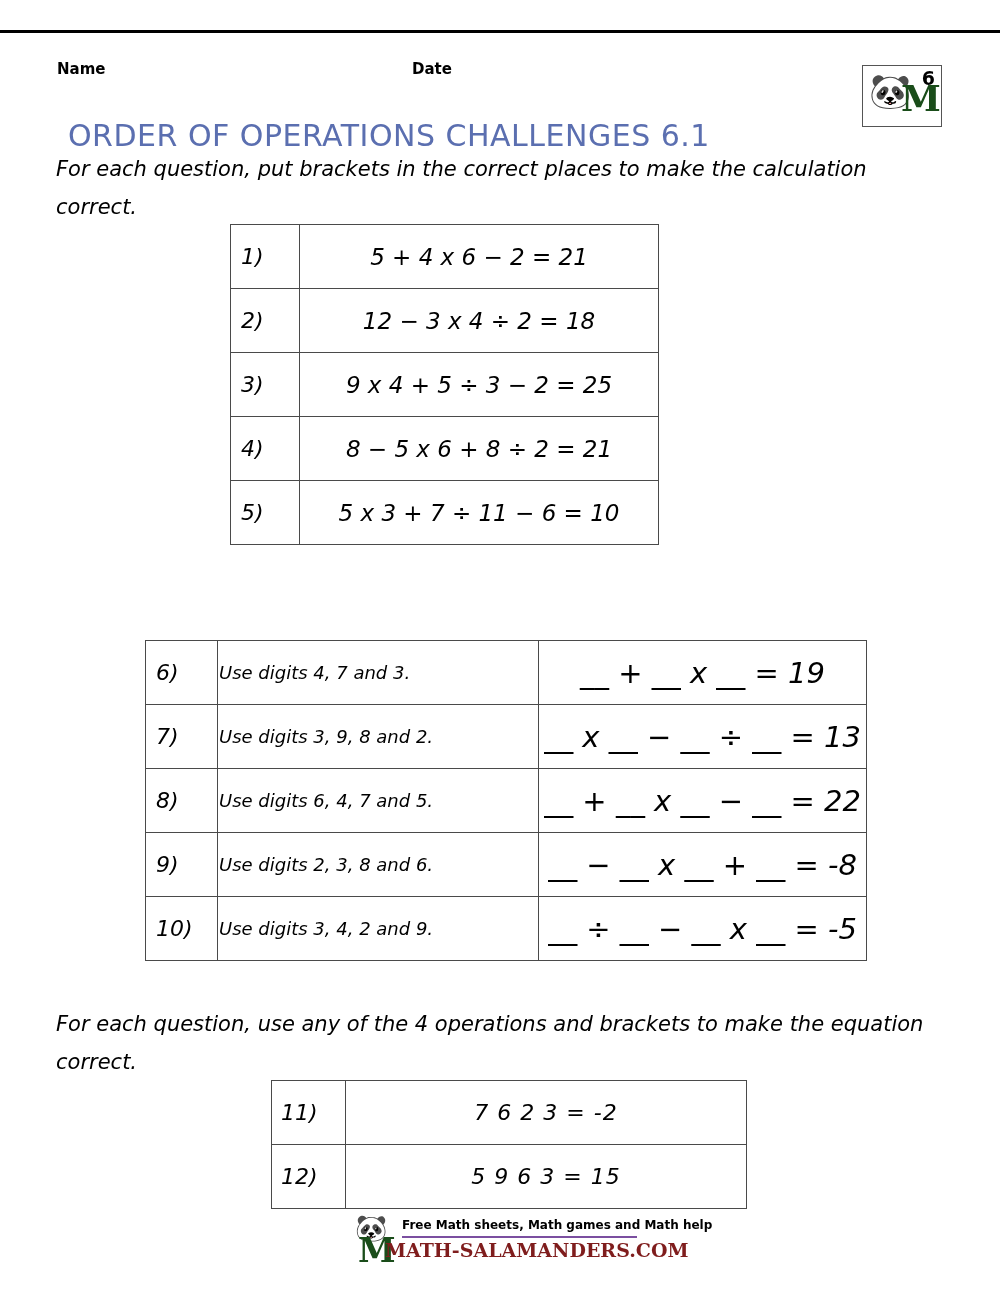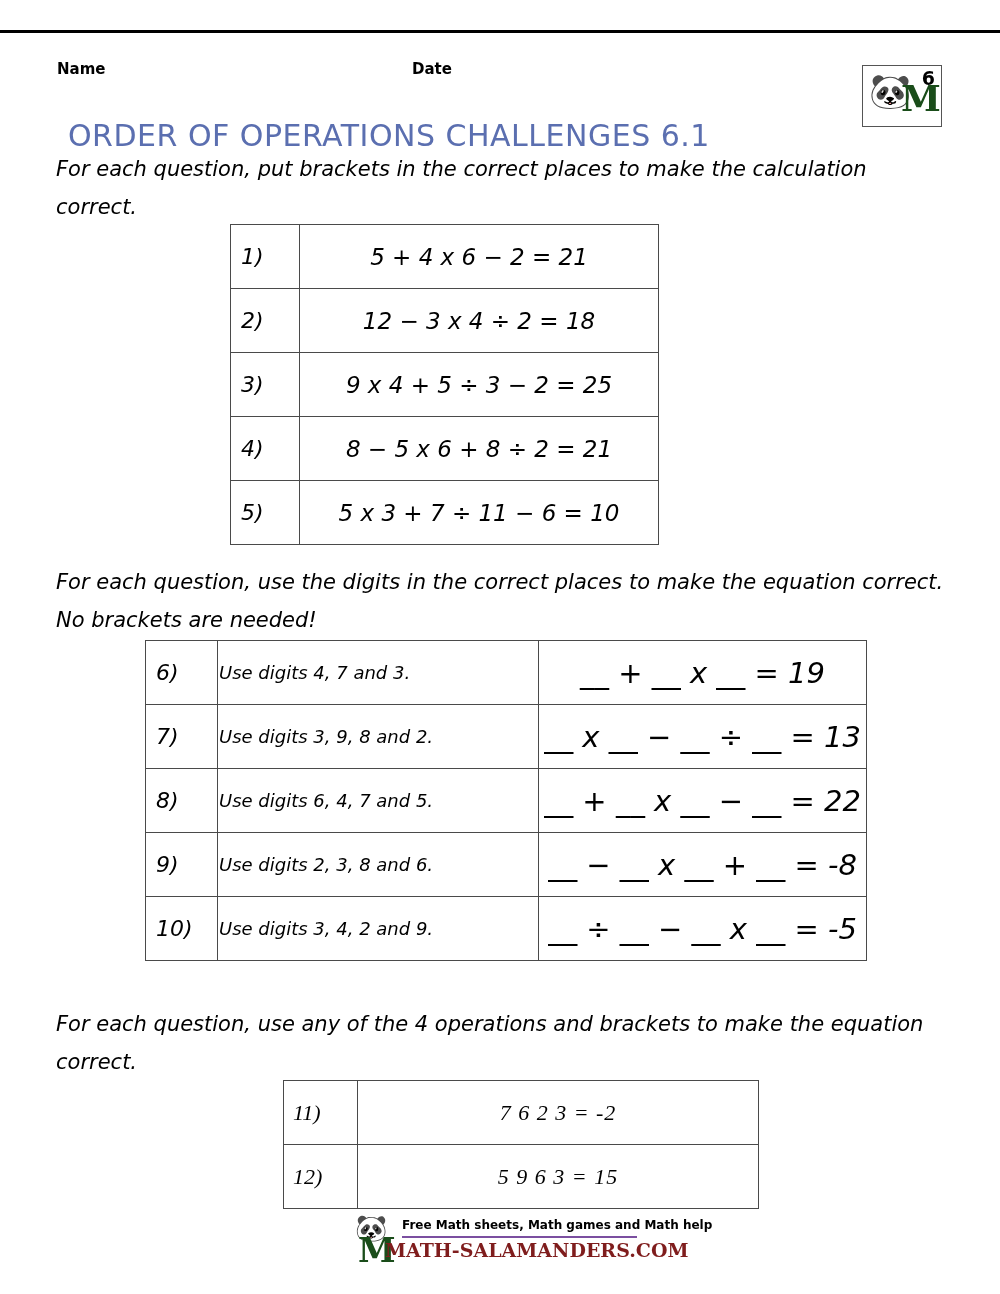--- a/index.html
+++ b/index.html
@@ -146,21 +146,21 @@
     font-size: 18px;
     text-align: left;
   }
   #table2 td.expr {
     width: 325px;
     height: 61px;
     font-size: 29px;
     text-align: center;
   }
   
-  #table3 { left: 283px; top: 1080px; font-family: Liberation Serif, serif; }
+  #table3 { left: 271px; top: 1080px; }
   #table3 td.num {
     width: 63px;
     height: 61px;
     font-size: 22px;
     padding-left: 9px;
     text-align: left;
   }
   #table3 td.expr {
     width: 398px;
     height: 61px;
@@ -259,21 +259,20 @@
         <td class="num">4)</td>
         <td class="expr">8 − 5 x 6 + 8 ÷ 2 = 21</td>
       </tr>
       <tr>
         <td class="num">5)</td>
         <td class="expr">5 x 3 + 7 ÷ 11 − 6 = 10</td>
       </tr>
     </tbody>
   </table>
 
-  <div class="instr" id="instr2">For each question, use the digits in the correct places to make the equation correct. No brackets are needed!</div>
 
   <table class="qtable" id="table2">
     <tbody>
       <tr>
         <td class="num">6)</td>
         <td class="digits">Use digits 4, 7 and 3.</td>
         <td class="expr">__ + __ x __ = 19</td>
       </tr>
       <tr>
         <td class="num">7)</td>

